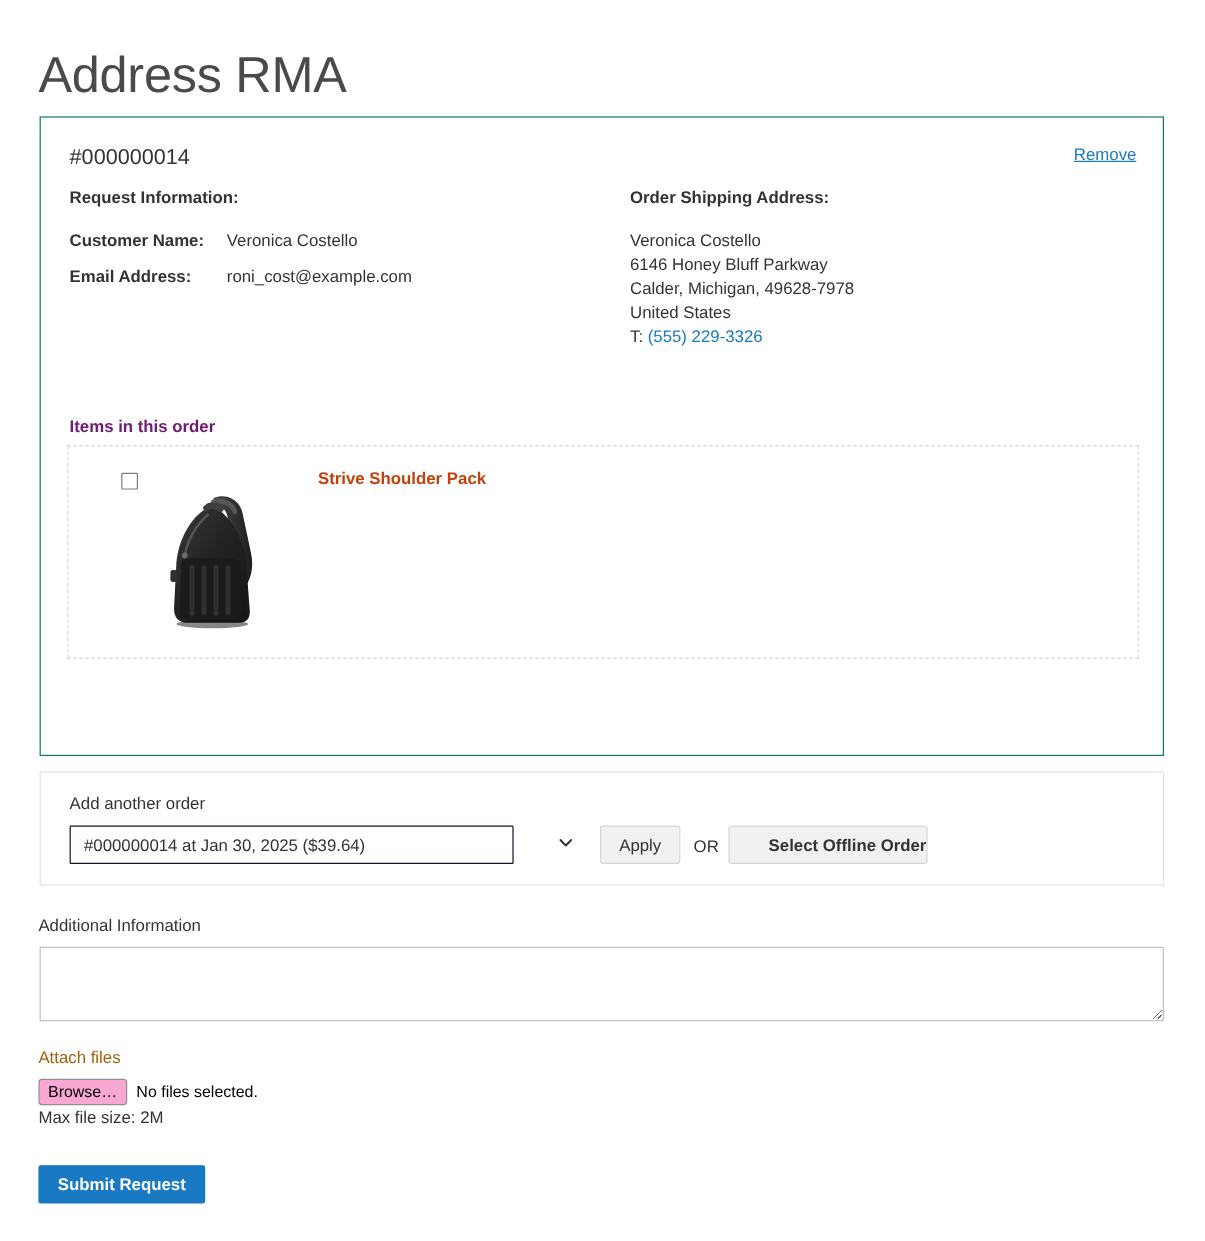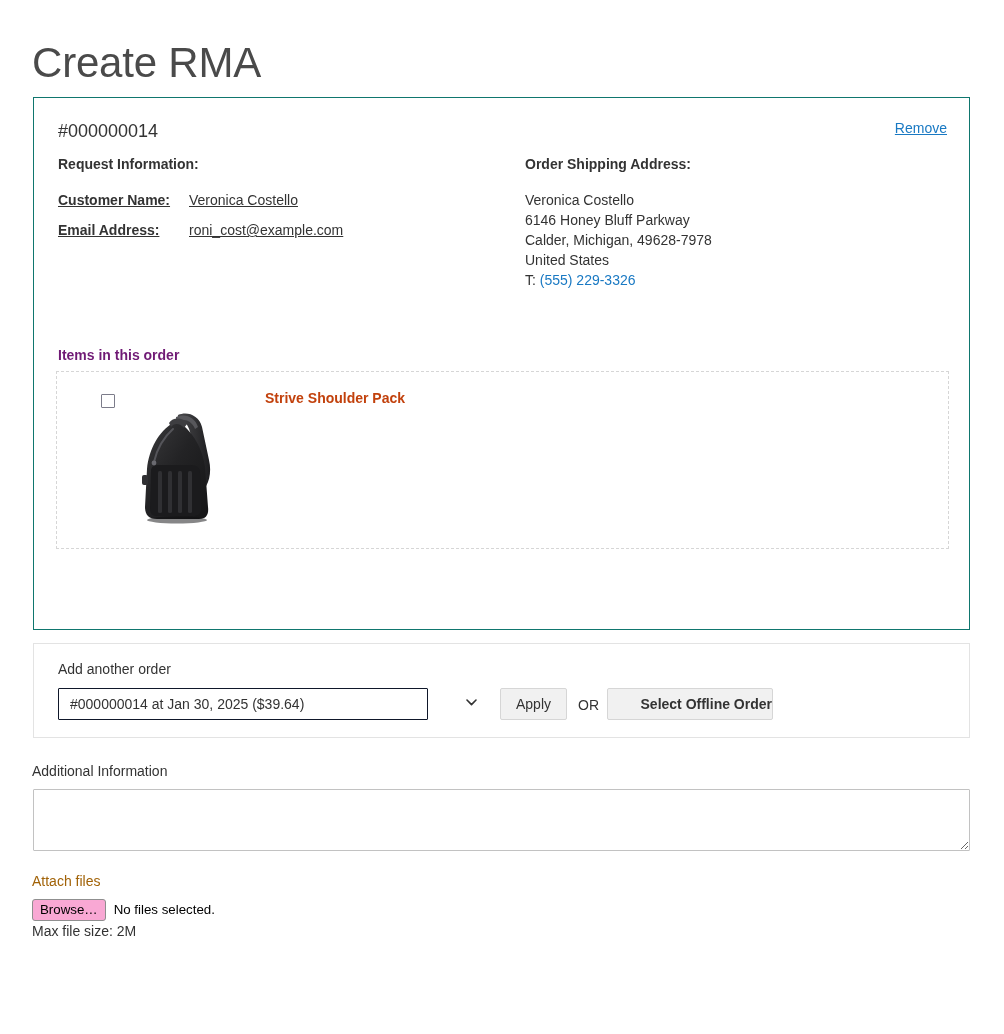--- a/index.html
+++ b/index.html
@@ -85,21 +85,20 @@
     color: #333333;
     line-height: 20px;
     margin: 0 0 16px 0;
   }
 
   .info-row {
     display: flex;
     font-size: 14px;
     line-height: 20px;
     margin-bottom: 10px;
-    text-decoration: underline;
   }
   .info-key {
     width: 131px;
     font-weight: 700;
     color: #333333;
     flex: 0 0 131px;
   }
   .info-val {
     color: #333333;
     font-weight: 400;
@@ -358,21 +357,21 @@
     cursor: pointer;
     line-height: 30px;
     padding: 0;
   }
 </style>
 </head>
 <body>
 
 <div class="page">
 
-  <h1 class="page-title">Create RMA</h1>
+  <h1 class="page-title">Address RMA</h1>
 
   <div class="order-card">
 
     <div class="order-id">#000000014</div>
 
     <a class="remove-link">Remove</a>
 
     <div class="col-left">
       <div class="section-label">Request Information:</div>
 
@@ -468,14 +467,15 @@
   <label class="addl-label">Additional Information</label>
   <textarea class="addl-textarea" placeholder="" style=""></textarea>
 
   <div class="attach-label">Attach files</div>
   <div class="file-row">
     <button class="browse-btn">Browse…</button>
     <span class="file-status">No files selected.</span>
   </div>
   <div class="max-size">Max file size: 2M</div>
 
+  <button class="submit-btn">Submit Request</button>
 
 </div>
 
 </body></html>

